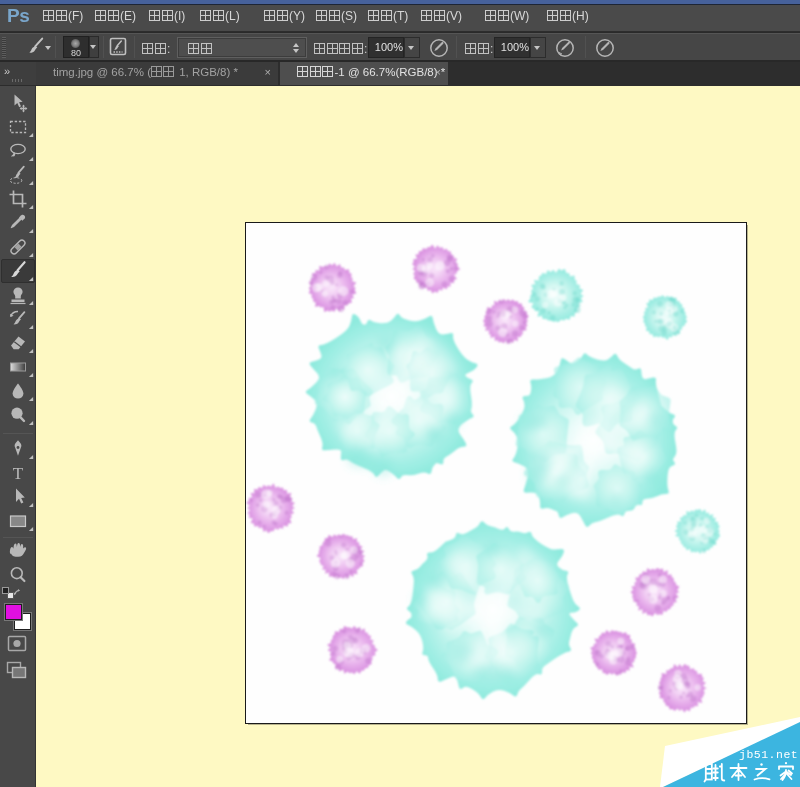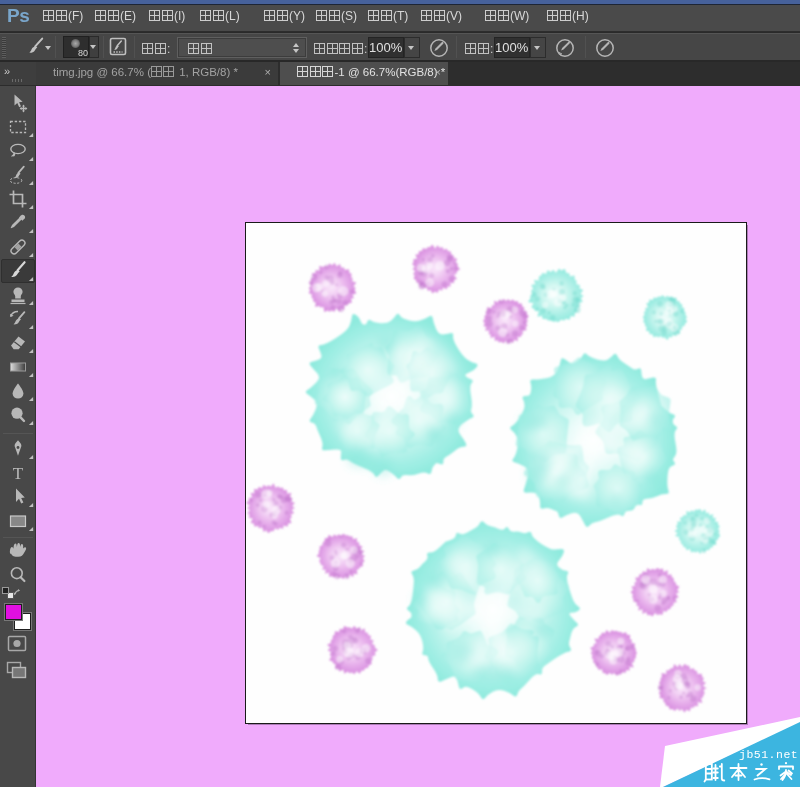--- a/index.html
+++ b/index.html
@@ -12,38 +12,38 @@
 linear-gradient(currentColor,currentColor) center/1px 100% no-repeat;}
 
 #bluestrip{left:0;top:0;width:800px;height:4px;background:#46619b;}
 #darkline{left:0;top:4px;width:800px;height:1px;background:#1d2535;}
 #menubar{left:0;top:5px;width:800px;height:27px;background:#4a4a4a;border-bottom:1px solid #2d2d2d;}
 #pslogo{left:7px;top:5px;font-weight:bold;font-size:19px;color:#7aa6cb;letter-spacing:-0.5px;}
 .mi{position:absolute;top:9px;font-size:12px;color:#d8d8d8;white-space:nowrap;}
 #optbar{left:0;top:33px;width:800px;height:29px;background:#464646;border-top:1px solid #555;border-bottom:2px solid #282828;}
 .sep{position:absolute;top:36px;width:1px;height:22px;background:#3a3a3a;border-right:1px solid #515151;}
 .olabel{position:absolute;top:42px;font-size:12px;color:#cccccc;white-space:nowrap;}
-.dbox{position:absolute;background:#303030;border:1px solid #242424;color:#e0e0e0;font-size:13px;text-align:left;}
+.dbox{position:absolute;background:#303030;border:1px solid #242424;color:#e0e0e0;font-size:11px;text-align:right;}
 .ddbtn{position:absolute;background:#454545;border:1px solid #2c2c2c;}
 .caret{position:absolute;width:0;height:0;border-left:3.5px solid transparent;border-right:3.5px solid transparent;border-top:4px solid #c5c5c5;}
 
 #tabband{left:0;top:62px;width:800px;height:24px;background:#2d2d2d;}
 #tbhead{left:0;top:62px;width:36px;height:24px;background:#3e3e3e;border-bottom:1px solid #2c2c2c;color:#c9c9c9;font-size:11px;letter-spacing:-1px;padding:3px 0 0 4px;}
 .tab{position:absolute;top:62px;height:23px;font-size:11.5px;padding:4px 8px 0 17px;white-space:nowrap;}
 #tab1{left:36px;width:243px;background:#3b3b3b;color:#a2a2a2;border-right:1px solid #2d2d2d;}
 #tab2{left:280px;width:168px;background:#4e4e4e;color:#e2e2e2;}
 .tx{position:absolute;right:7px;top:4px;font-size:11px;color:#b0b0b0;}
 
 #toolbar{left:0;top:86px;width:36px;height:701px;background:#484848;border-right:1px solid #333;}
 .tool{position:absolute;left:6px;width:24px;height:24px;}
 .tsel{position:absolute;left:1px;width:34px;height:24px;background:#3a3a3a;border:1px solid #2f2f2f;border-radius:2px;}
 .fly{position:absolute;left:28px;width:0;height:0;border-left:3px solid transparent;border-top:3px solid transparent;border-bottom:3px solid #bfbfbf;border-right:3px solid #bfbfbf;transform:scale(.7);}
 #grip{left:12px;top:79px;width:12px;height:3px;background:repeating-linear-gradient(90deg,#6a6a6a 0 1px,transparent 1px 3px);}
 
-#canvasarea{left:36px;top:86px;width:764px;height:701px;background:#f0abfc;}
+#canvasarea{left:36px;top:86px;width:764px;height:701px;background:#fef9c3;}
 #whitecanvas{position:absolute;left:210px;top:137px;width:500px;height:500px;background:#fefefe;outline:1px solid #1a1a1a;box-shadow:2px 2px 0 rgba(0,0,0,.28);}
 
 #fgswatch{left:4px;top:517px;width:19px;height:18px;background:#e10fe1;border:1px solid #777;box-shadow:inset 0 0 0 1px #1e1e1e;z-index:3;}
 #bgswatch{left:13px;top:526px;width:19px;height:19px;background:#fff;border:1px solid #777;box-shadow:inset 0 0 0 1px #1e1e1e;z-index:2;}
 svg.icon{position:absolute;overflow:visible;}
 </style></head>
 <body>
 <div id="win">
 <div class="abs" id="bluestrip"></div>
 <div class="abs" id="darkline"></div>
@@ -62,21 +62,21 @@
 <div class="abs" id="optbar"></div>
 <div class="abs" style="left:2px;top:37px;width:4px;height:21px;background:repeating-linear-gradient(180deg,#5e5e5e 0 1px,#3a3a3a 1px 2px);"></div>
 <svg class="icon" style="left:24px;top:35px" width="24" height="24" viewBox="0 0 24 24">
 <path d="M18.2,3.6 L11.2,11.4" stroke="#c2c2c2" stroke-width="2" fill="none" stroke-linecap="round"></path>
 <path d="M11.6,11 C10,12 8.4,12.4 7.6,14.2 C6.9,15.9 6.3,16.8 5.2,17.6 C7,18.1 9.4,17.4 10.5,15.9 C11.5,14.6 12.2,13.2 13.3,12.6 Z" fill="#c2c2c2"></path>
 </svg>
 <div class="caret" style="left:45px;top:46px"></div>
 <div class="sep" style="left:55px"></div>
 <div class="abs" style="left:63px;top:36px;width:26px;height:22px;background:#2e2e2e;border:1px solid #202020;">
 <div style="position:absolute;left:7px;top:2px;width:9px;height:9px;border-radius:50%;background:radial-gradient(circle,#a8a8a8 0%,#818181 45%,#383838 95%);"></div>
-<div style="position:absolute;left:0;top:11px;width:100%;text-align:right;font-size:9px;color:#d5d5d5;">80</div>
+<div style="position:absolute;left:0;top:11px;width:100%;text-align:center;font-size:9px;color:#d5d5d5;">80</div>
     </div>
 <div class="abs" style="left:89px;top:36px;width:10px;height:22px;background:#3f3f3f;border:1px solid #2a2a2a;"></div>
 <div class="caret" style="left:90px;top:45px"></div>
 <div class="sep" style="left:103px"></div>
 <svg class="icon" style="left:107px;top:36px" width="24" height="24" viewBox="0 0 24 24">
 <rect x="3.5" y="2.5" width="15" height="16" rx="1.5" fill="none" stroke="#c0c0c0" stroke-width="1.6"></rect>
 <path d="M14.3,5 L10.2,9.8" stroke="#c0c0c0" stroke-width="1.5" stroke-linecap="round"></path>
 <path d="M10.4,9.4 C9.4,10 8.8,10.4 8.5,11.4 C8.2,12.4 7.8,13 7.1,13.6 C8.3,13.9 9.7,13.4 10.3,12.4 C10.9,11.5 11.3,10.7 12,10.3 Z" fill="#c0c0c0"></path>
 <path d="M6.5,16 h9" stroke="#c0c0c0" stroke-width="1.3" stroke-dasharray="1.5 1.2"></path>
 </svg>

